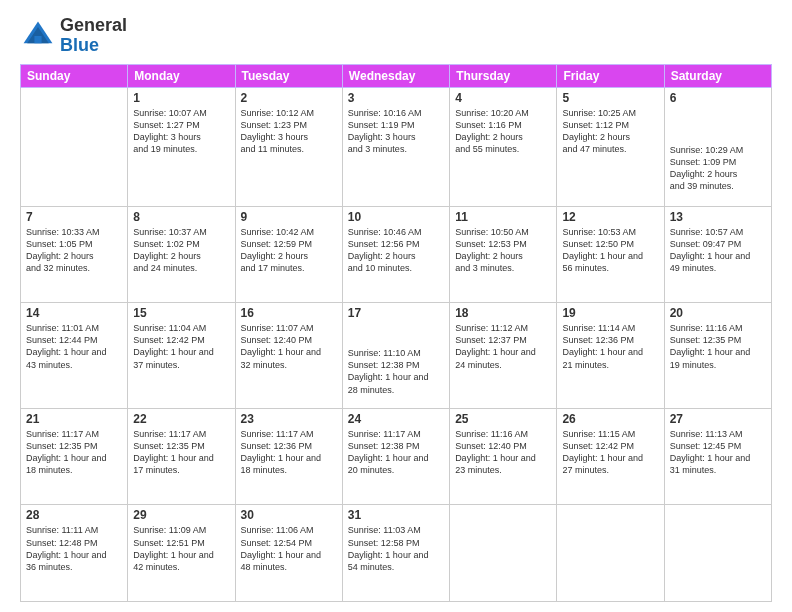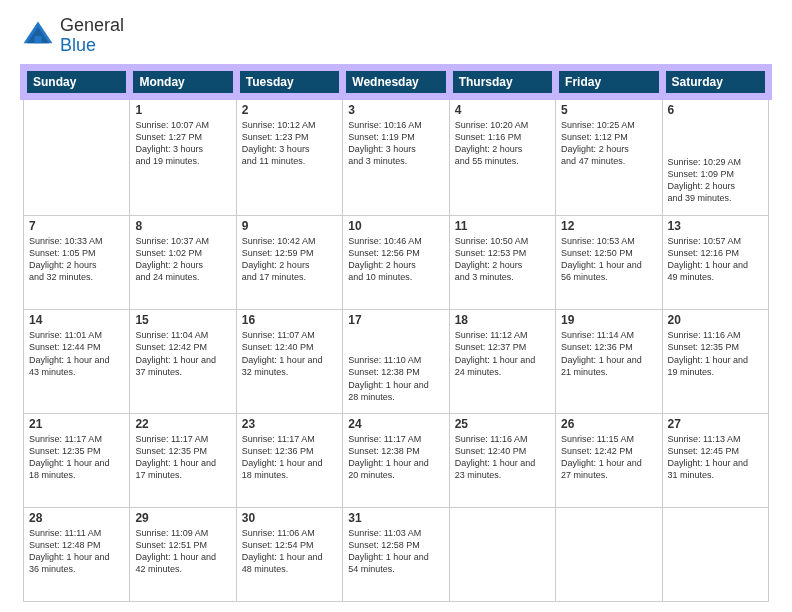--- a/index.html
+++ b/index.html
@@ -23,21 +23,21 @@
       align-items: flex-start;
       margin-bottom: 8px;
     }
     .logo {
       display: flex;
       align-items: center;
       gap: 4px;
     }
     .logo-text {
       font-size: 18px;
-      font-weight: normal;
+      font-weight: bold;
       color: #333;
       line-height: 1.1;
     }
     .logo-text .blue { color: #1a6db5; }
     .logo-icon {
       width: 36px;
       height: 36px;
     }
     .title-block {
       text-align: right;
@@ -52,27 +52,27 @@
       color: #555;
     }
     .calendar {
       flex: 1;
       border: 1px solid #ccc;
       border-collapse: collapse;
       width: 100%;
       table-layout: fixed;
     }
     .calendar th {
-      background-color: #0c4a6e;
+      background-color: #d946ef;
       color: #fff;
       font-size: 12px;
       font-weight: bold;
       text-align: left;
       padding: 4px 6px;
-      border: 7px solid #c4b5fd;
+      border: 1px solid #c4b5fd;
     }
     .calendar td {
       border: 1px solid #ccc;
       vertical-align: top;
       padding: 3px 5px;
       font-size: 9.5px;
       color: #333;
       height: 88px;
     }
     .day-number {
@@ -203,21 +203,21 @@
           <td>
             <span class="day-number">12</span>
             <div class="day-info" style="white-space: pre-line;">Sunrise: 10:53 AM
 Sunset: 12:50 PM
 Daylight: 1 hour and
 56 minutes.</div>
           </td>
           <td>
             <span class="day-number">13</span>
             <div class="day-info" style="white-space: pre-line;">Sunrise: 10:57 AM
-Sunset: 12:16 PM
+Sunset: 09:47 PM
 Daylight: 1 hour and
 49 minutes.</div>
           </td>
         </tr>
         <tr>
           <td>
             <span class="day-number">14</span>
             <div class="day-info" style="white-space: pre-line;">Sunrise: 11:01 AM
 Sunset: 12:44 PM
 Daylight: 1 hour and

